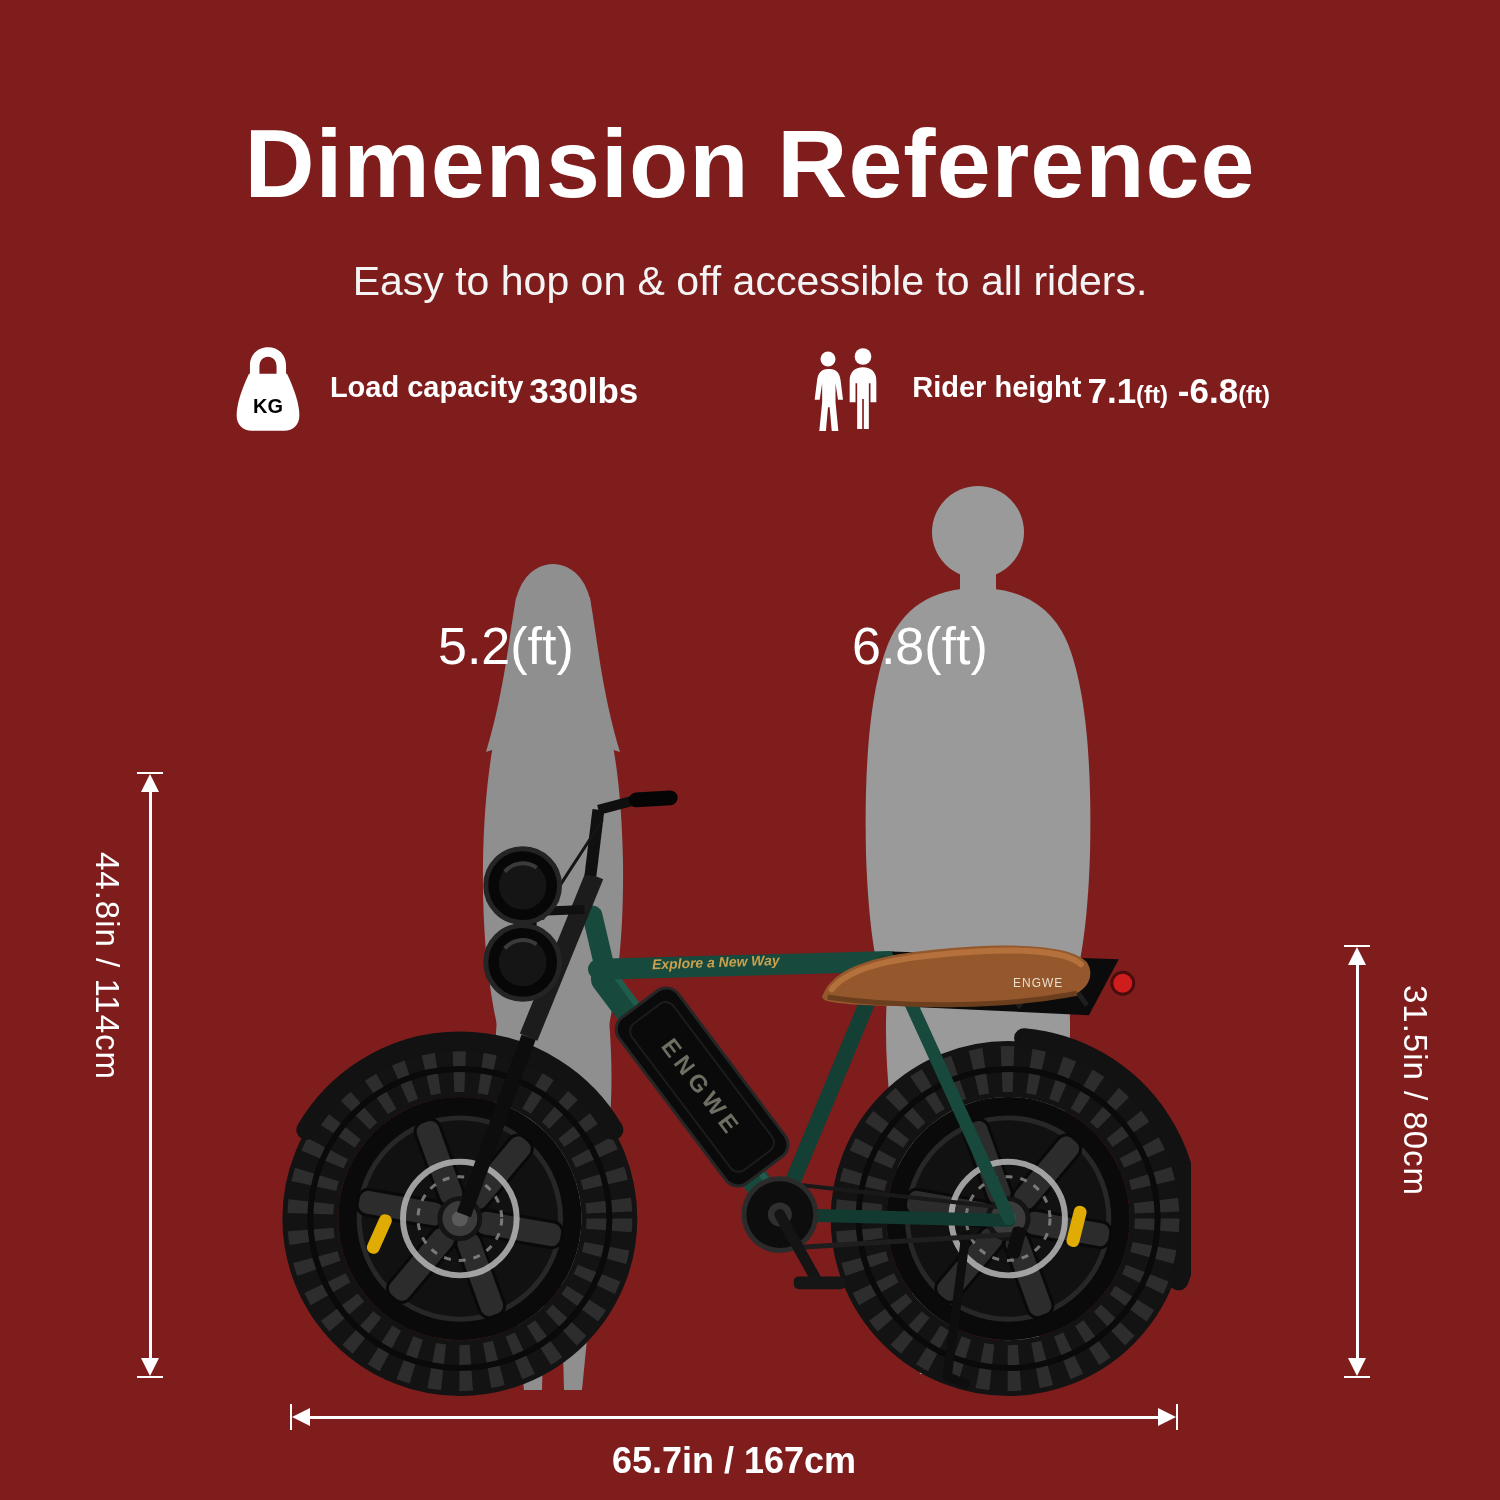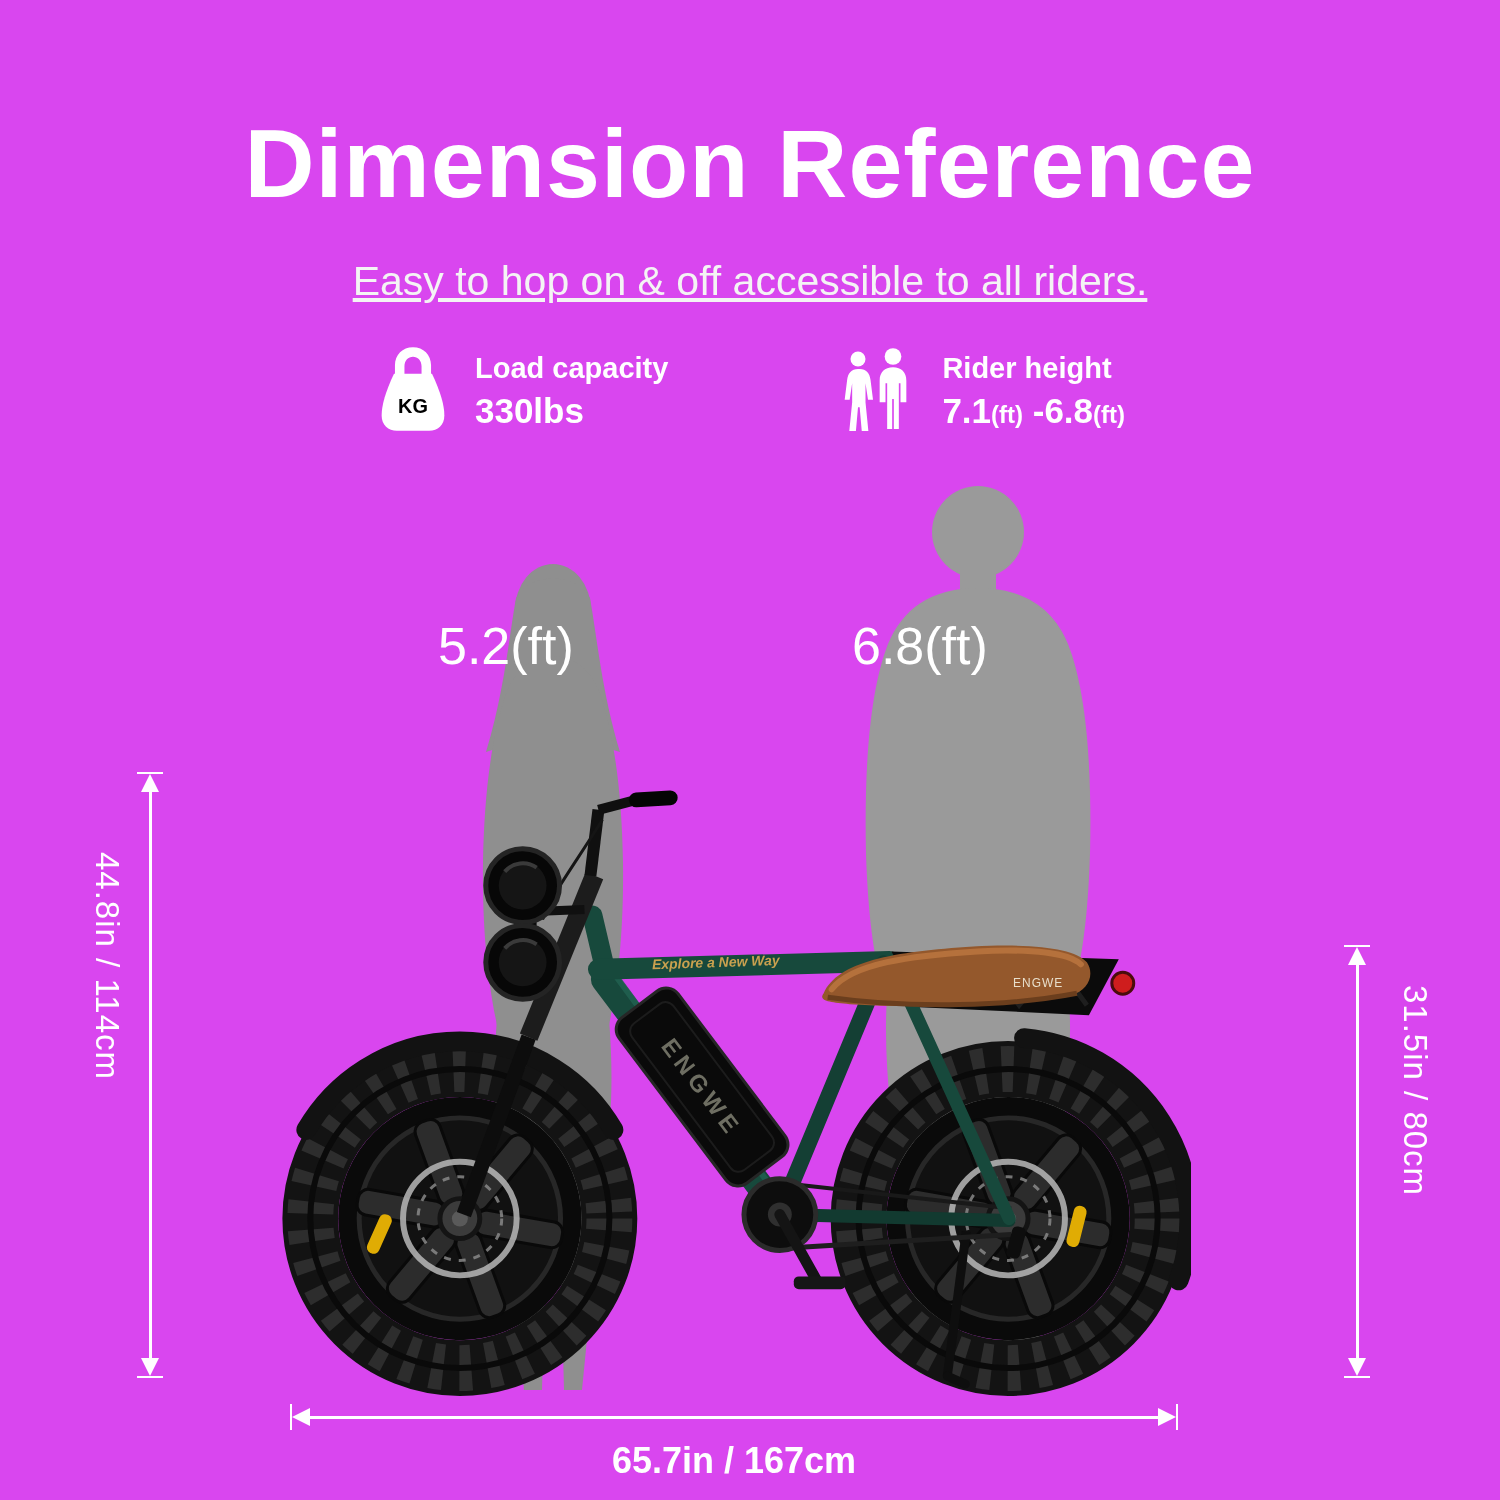--- a/index.html
+++ b/index.html
@@ -1,25 +1,25 @@
 <!DOCTYPE html>
 <html><head>
 <meta charset="utf-8">
 <style>
   html,body{margin:0;padding:0;background:#000;}
-  .canvas{position:relative;width:1500px;height:1500px;background:#d946ef;overflow:hidden;
+  .canvas{position:relative;width:1500px;height:1500px;background:#7f1d1d;overflow:hidden;
           font-family:"Liberation Sans","DejaVu Sans",sans-serif;color:#fff;}
   .abs{position:absolute;}
 
   .title{top:108px;left:0;width:100%;text-align:center;font-size:97px;font-weight:800;letter-spacing:1px;color:#fff;}
-  .subtitle{top:258px;left:0;width:100%;text-align:center;font-size:41px;font-weight:400;color:#f4f4f4;text-decoration:underline;}
+  .subtitle{top:258px;left:0;width:100%;text-align:center;font-size:41px;font-weight:400;color:#f4f4f4;}
 
   .specs{top:345px;left:0;width:100%;display:flex;justify-content:center;gap:170px;}
   .spec{display:flex;align-items:center;gap:24px;}
-  .spec-text{display:flex;flex-direction:column;gap:6px;}
+  .spec-text{display:flex;flex-direction:row;gap:6px;}
   .spec-label{font-size:29px;font-weight:600;color:#fff;}
   .spec-value{font-size:35px;font-weight:800;color:#fff;}
   .spec-value .unit{font-size:24px;font-weight:800;}
 
   .sil-label{font-size:52px;font-weight:500;color:#fff;text-align:left;}
 
   .dim{position:absolute;}
   .line-v{position:absolute;left:50%;top:14px;bottom:14px;width:3px;margin-left:-1.5px;background:#fff;}
   .line-h{position:absolute;top:50%;left:14px;right:14px;height:3px;margin-top:-1.5px;background:#fff;}
   .arrow{position:absolute;width:0;height:0;}

